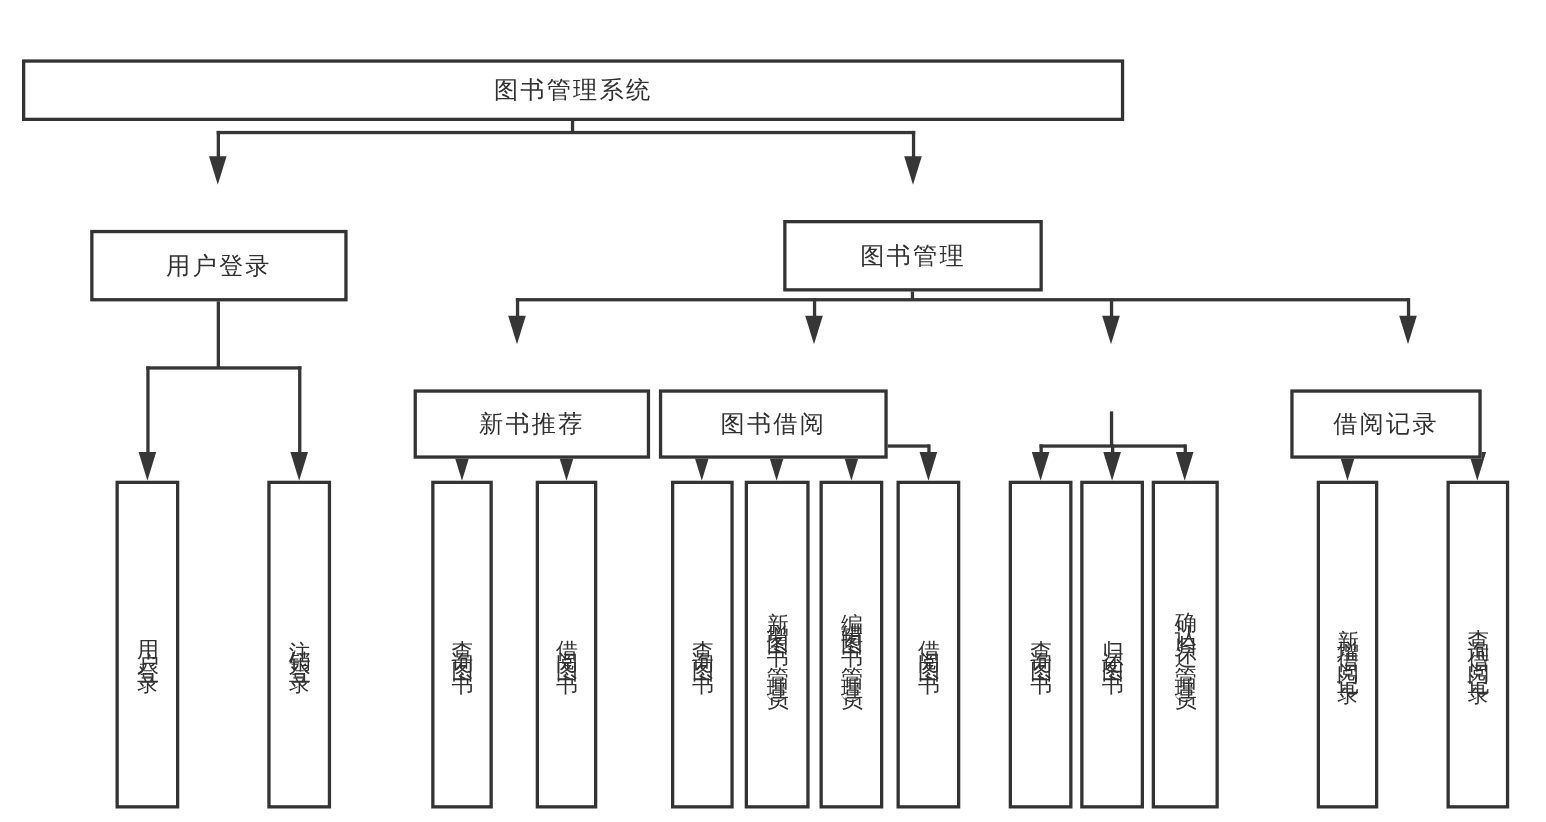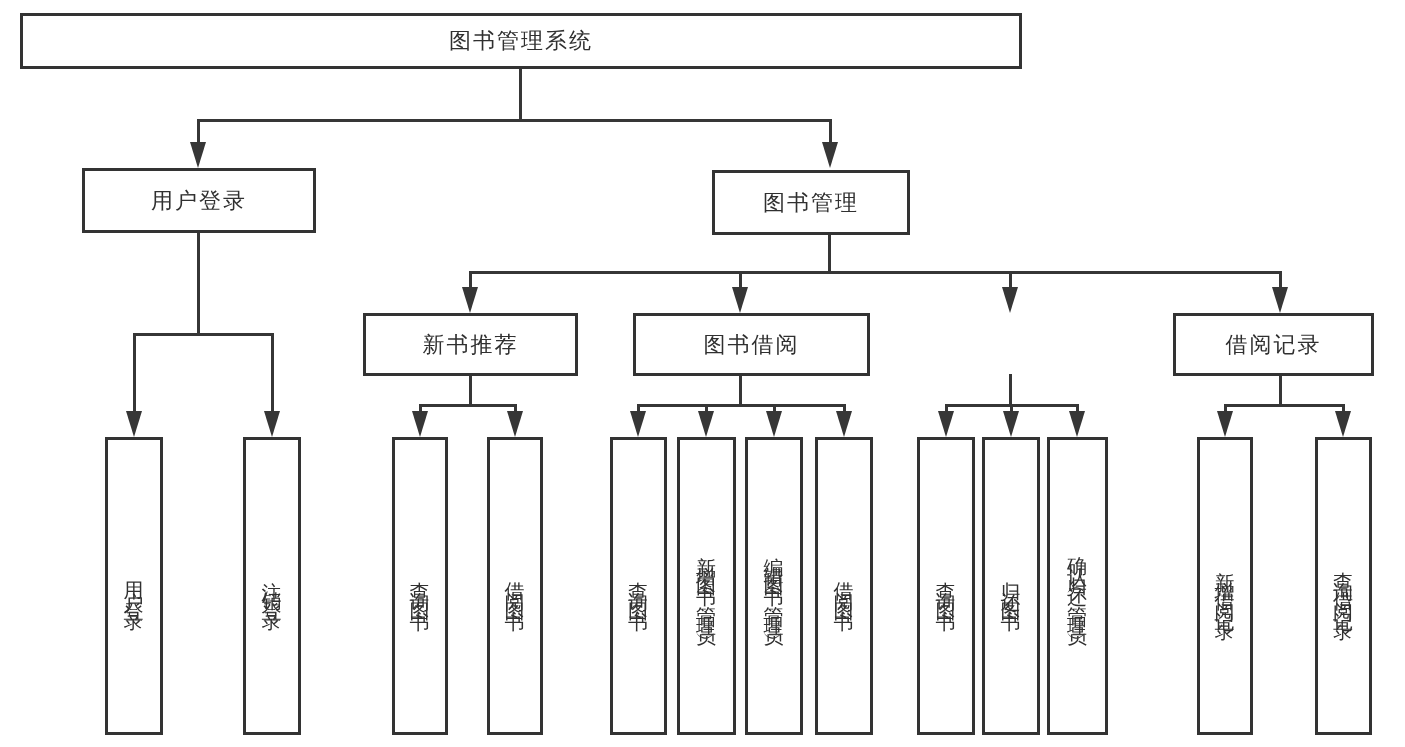--- a/index.html
+++ b/index.html
@@ -20,21 +20,21 @@
   .ahead{
     position:absolute;width:0;height:0;
     border-left:8px solid transparent;border-right:8px solid transparent;
     border-top:26px solid var(--line);
   }
   .node{
     position:absolute;box-sizing:border-box;border:3px solid var(--border);
     background:#fff;display:flex;align-items:center;justify-content:center;
     color:var(--text);
   }
-  .node.h{font-size:22px;letter-spacing:2px;white-space:nowrap;}
+  .node.h{font-size:22px;letter-spacing:2px;white-space:nowrap;margin-top:41px;}
   .node.leaf{top:437px;height:298px;}
   .vtext{
     writing-mode:vertical-rl;text-orientation:mixed;
     font-size:20px;letter-spacing:10px;line-height:1;color:var(--text);
   }
   .watermark{
     position:absolute;left:1188px;top:714px;z-index:5;
     font-size:19px;letter-spacing:0.5px;color:var(--wm);white-space:nowrap;
     text-shadow:0 0 3px #fff,0 0 5px #fff,0 0 8px #fff;
   }
@@ -103,31 +103,31 @@
   <div class="vline" style="left:1342px;top:404px;height:12px"></div>
   <div class="ahead" style="left:1335px;top:411px"></div>
 
   <div class="node h" style="left:20px;top:13px;width:1002px;height:56px">
     <span>图书管理系统</span>
   </div>
 
   <div class="node h" style="left:82px;top:168px;width:234px;height:65px">
     <span>用户登录</span>
   </div>
-  <div class="node h" style="left:712px;top:170px;width:198px;height:65px">
+  <div class="node h" style="left:712px;top:159px;width:236px;height:65px">
     <span>图书管理</span>
   </div>
 
-  <div class="node h" style="left:363px;top:313px;width:215px;height:63px">
+  <div class="node h" style="left:376px;top:313px;width:215px;height:63px">
     <span>新书推荐</span>
   </div>
-  <div class="node h" style="left:633px;top:313px;width:237px;height:63px">
+  <div class="node h" style="left:599px;top:313px;width:208px;height:63px">
     <span>图书借阅</span>
   </div>
-  <div class="node h" style="left:1173px;top:313px;width:201px;height:63px">
+  <div class="node h" style="left:1173px;top:313px;width:174px;height:63px">
     <span>借阅记录</span>
   </div>
 
   <div class="node leaf" style="left:105px;width:58px">
     <span class="vtext">用户登录</span>
   </div>
   <div class="node leaf" style="left:243px;width:58px">
     <span class="vtext">注销登录</span>
   </div>
 

